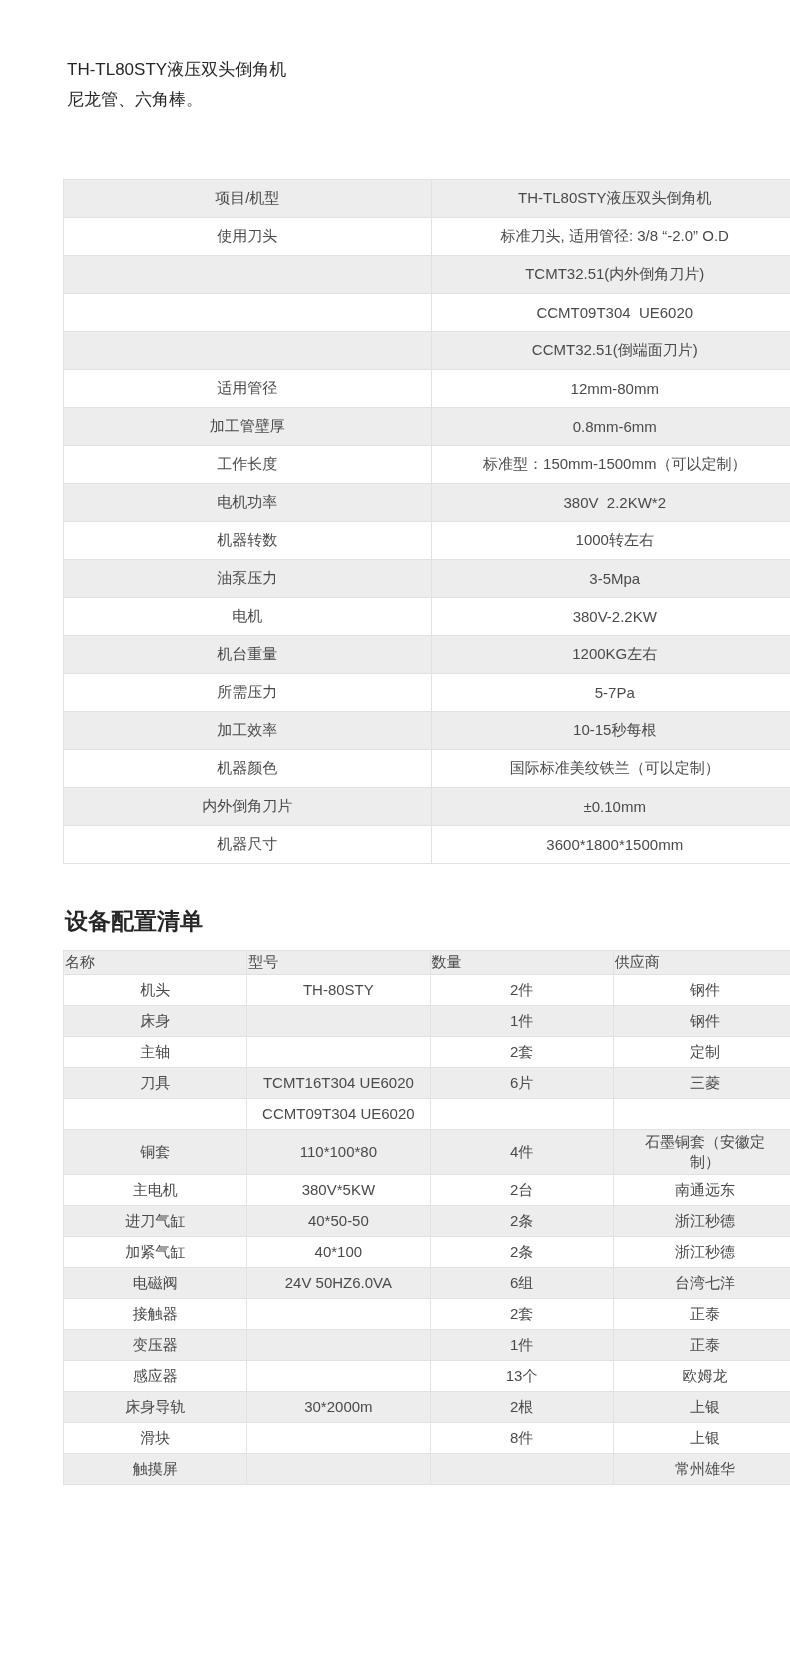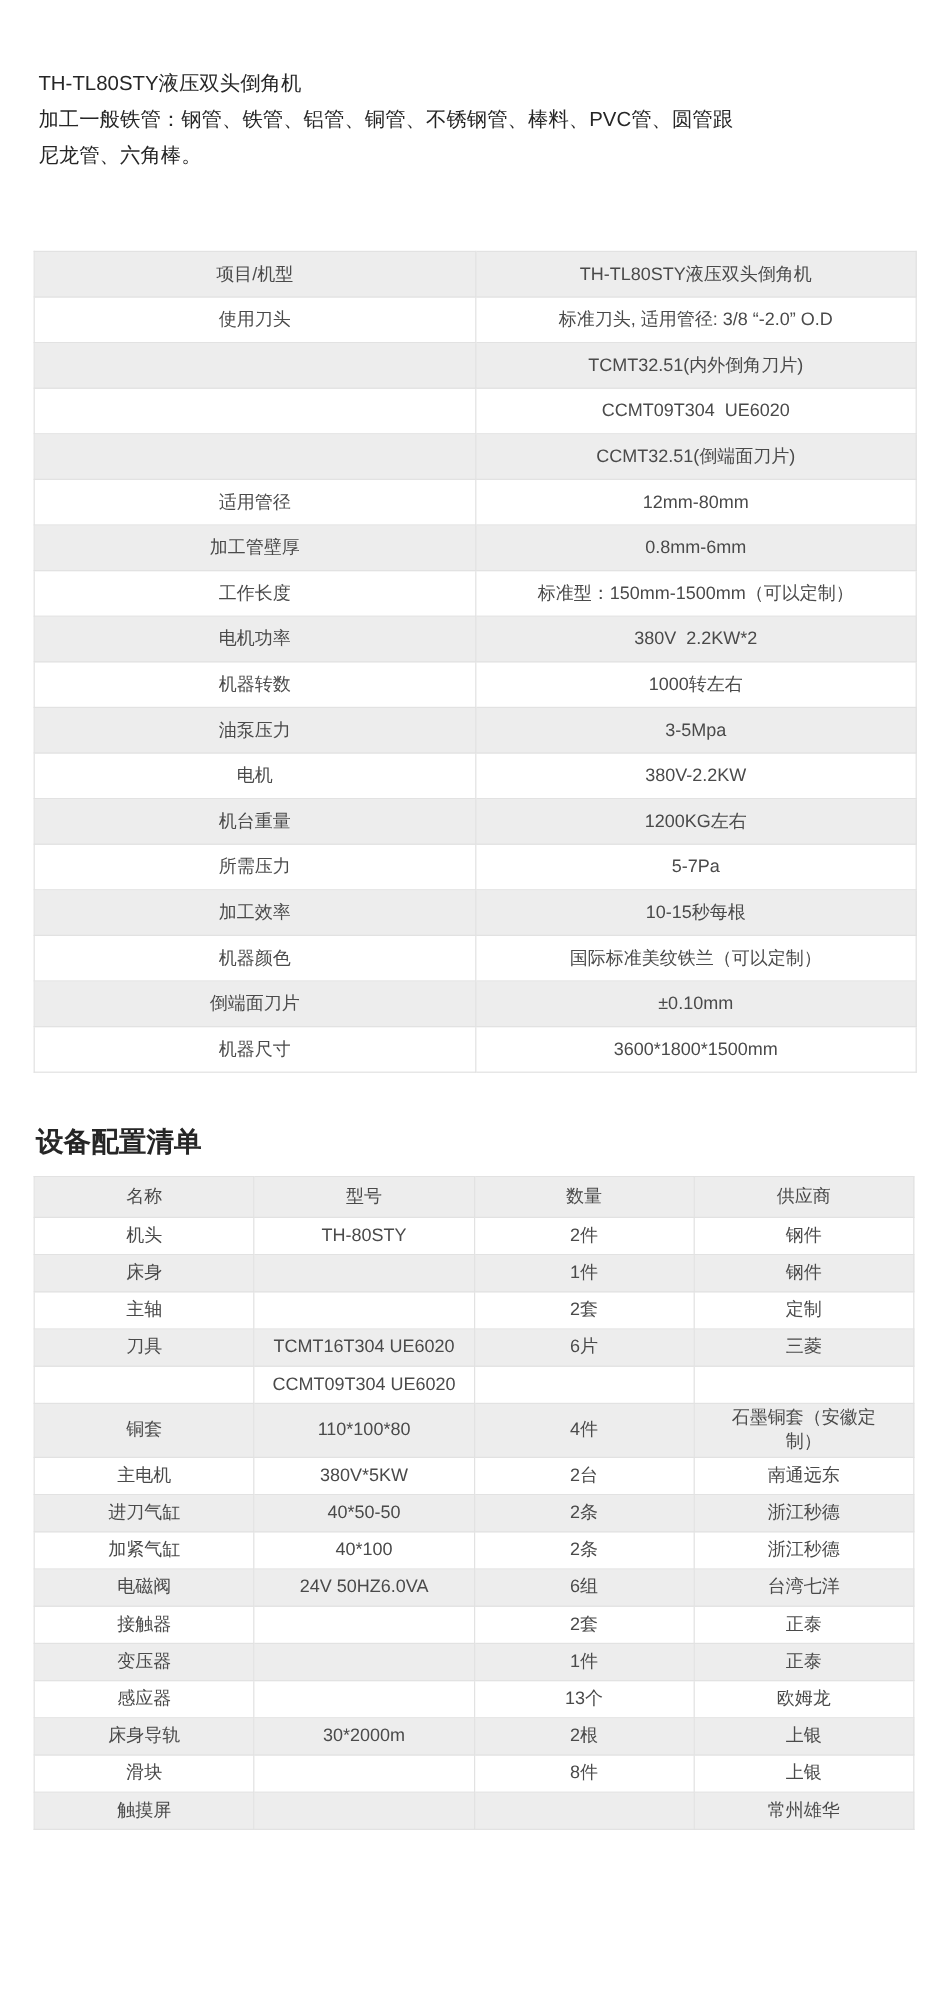--- a/index.html
+++ b/index.html
@@ -1,58 +1,57 @@
 <!DOCTYPE html>
 <html lang="zh"><head>
 <meta charset="utf-8">
 <style>
   html,body{margin:0;padding:0;}
   body{
     width:790px;height:1667px;background:#ffffff;
     font-family:"Liberation Sans","DejaVu Sans",sans-serif;
     color:#333;overflow:hidden;
   }
-  .page{padding:55px 28px 0 28px;box-sizing:border-box;}
+  .page{padding:55px 28px 0 28px;box-sizing:border-box;margin-left:35px;}
   .intro{padding-left:4px;}
   .intro-title{font-size:17px;line-height:30px;color:#262626;}
   .intro-line{font-size:17px;line-height:30px;color:#262626;}
   table{border-collapse:collapse;table-layout:fixed;}
   .spec-table{width:736px;margin-top:64px;}
   .spec-table td{
     border:1px solid #e2e2e2;height:38px;box-sizing:border-box;
     text-align:center;vertical-align:middle;
     font-size:15px;color:#4a4a4a;padding:0 10px;
   }
   .spec-table tr:nth-child(odd) td{background:#ededed;}
   .spec-table .spec-value{white-space:pre-wrap;}
   .section-heading{
     font-size:23px;font-weight:700;color:#262626;
     margin:46px 0 0 2px;line-height:22px;
   }
   .config-table{width:734px;margin-top:18px;}
   .config-table th{
-    border:1px solid #e2e2e2;background:#ededed;height:34px;box-sizing:border-box;
-    font-size:15px;font-weight:400;color:#4a4a4a;text-align:center;vertical-align:middle;
+    border:1px solid #e2e2e2;background:#ededed;height:24px;box-sizing:border-box;
+    font-size:15px;font-weight:400;color:#4a4a4a;text-align:left;vertical-align:middle;
   }
   .config-table td{
     border:1px solid #e2e2e2;height:31px;box-sizing:border-box;
     font-size:15px;color:#4a4a4a;text-align:center;vertical-align:middle;
     padding:2px 18px;line-height:20px;
   }
   .config-table td:nth-child(2){white-space:nowrap;padding:2px 4px;}
   .config-table tbody tr:nth-child(even) td{background:#ededed;}
 </style>
 </head>
 <body>
 
 <div class="page">
 
   <div class="intro">
     <div class="intro-title">TH-TL80STY液压双头倒角机</div>
-    <div class="intro-line">加工一般铁管：钢管、铁管、铝管、铜管、不锈钢管、棒料、PVC管、圆管跟</div>
     <div class="intro-line">尼龙管、六角棒。</div>
   </div>
 
   <table class="spec-table">
     <tbody>
         <tr>
           <td class="spec-label">项目/机型</td>
           <td class="spec-value">TH-TL80STY液压双头倒角机</td>
         </tr>
         <tr>
@@ -109,21 +108,21 @@
         </tr>
         <tr>
           <td class="spec-label">加工效率</td>
           <td class="spec-value">10-15秒每根</td>
         </tr>
         <tr>
           <td class="spec-label">机器颜色</td>
           <td class="spec-value">国际标准美纹铁兰（可以定制）</td>
         </tr>
         <tr>
-          <td class="spec-label">倒端面刀片</td>
+          <td class="spec-label">内外倒角刀片</td>
           <td class="spec-value">±0.10mm</td>
         </tr>
         <tr>
           <td class="spec-label">机器尺寸</td>
           <td class="spec-value">3600*1800*1500mm</td>
         </tr>
       </tbody>
   </table>
 
   <h2 class="section-heading">设备配置清单</h2>

